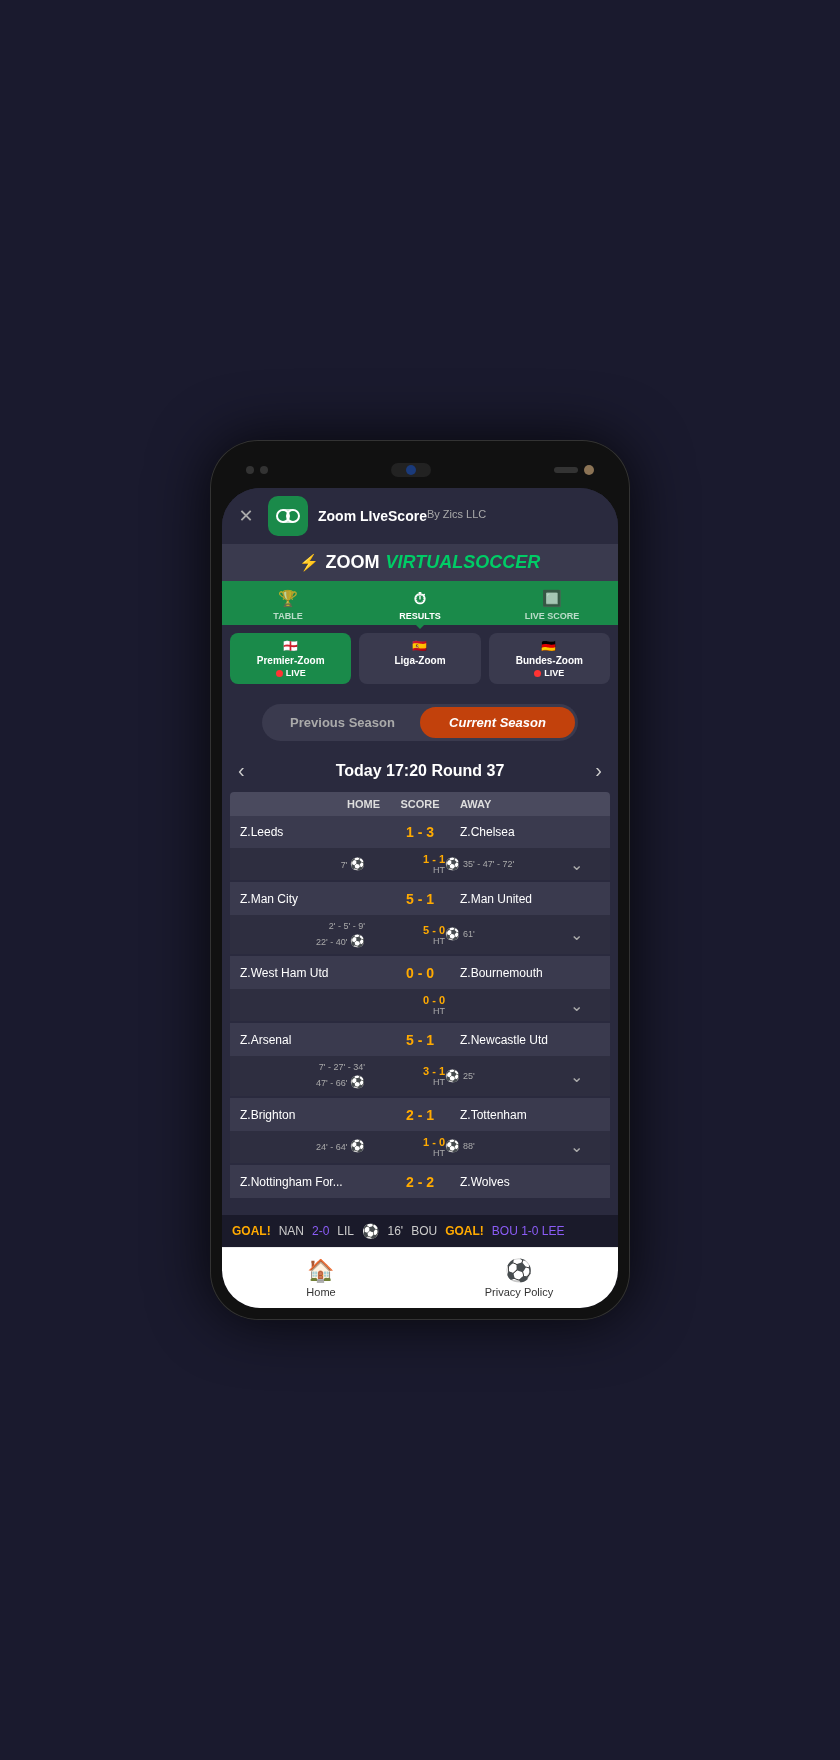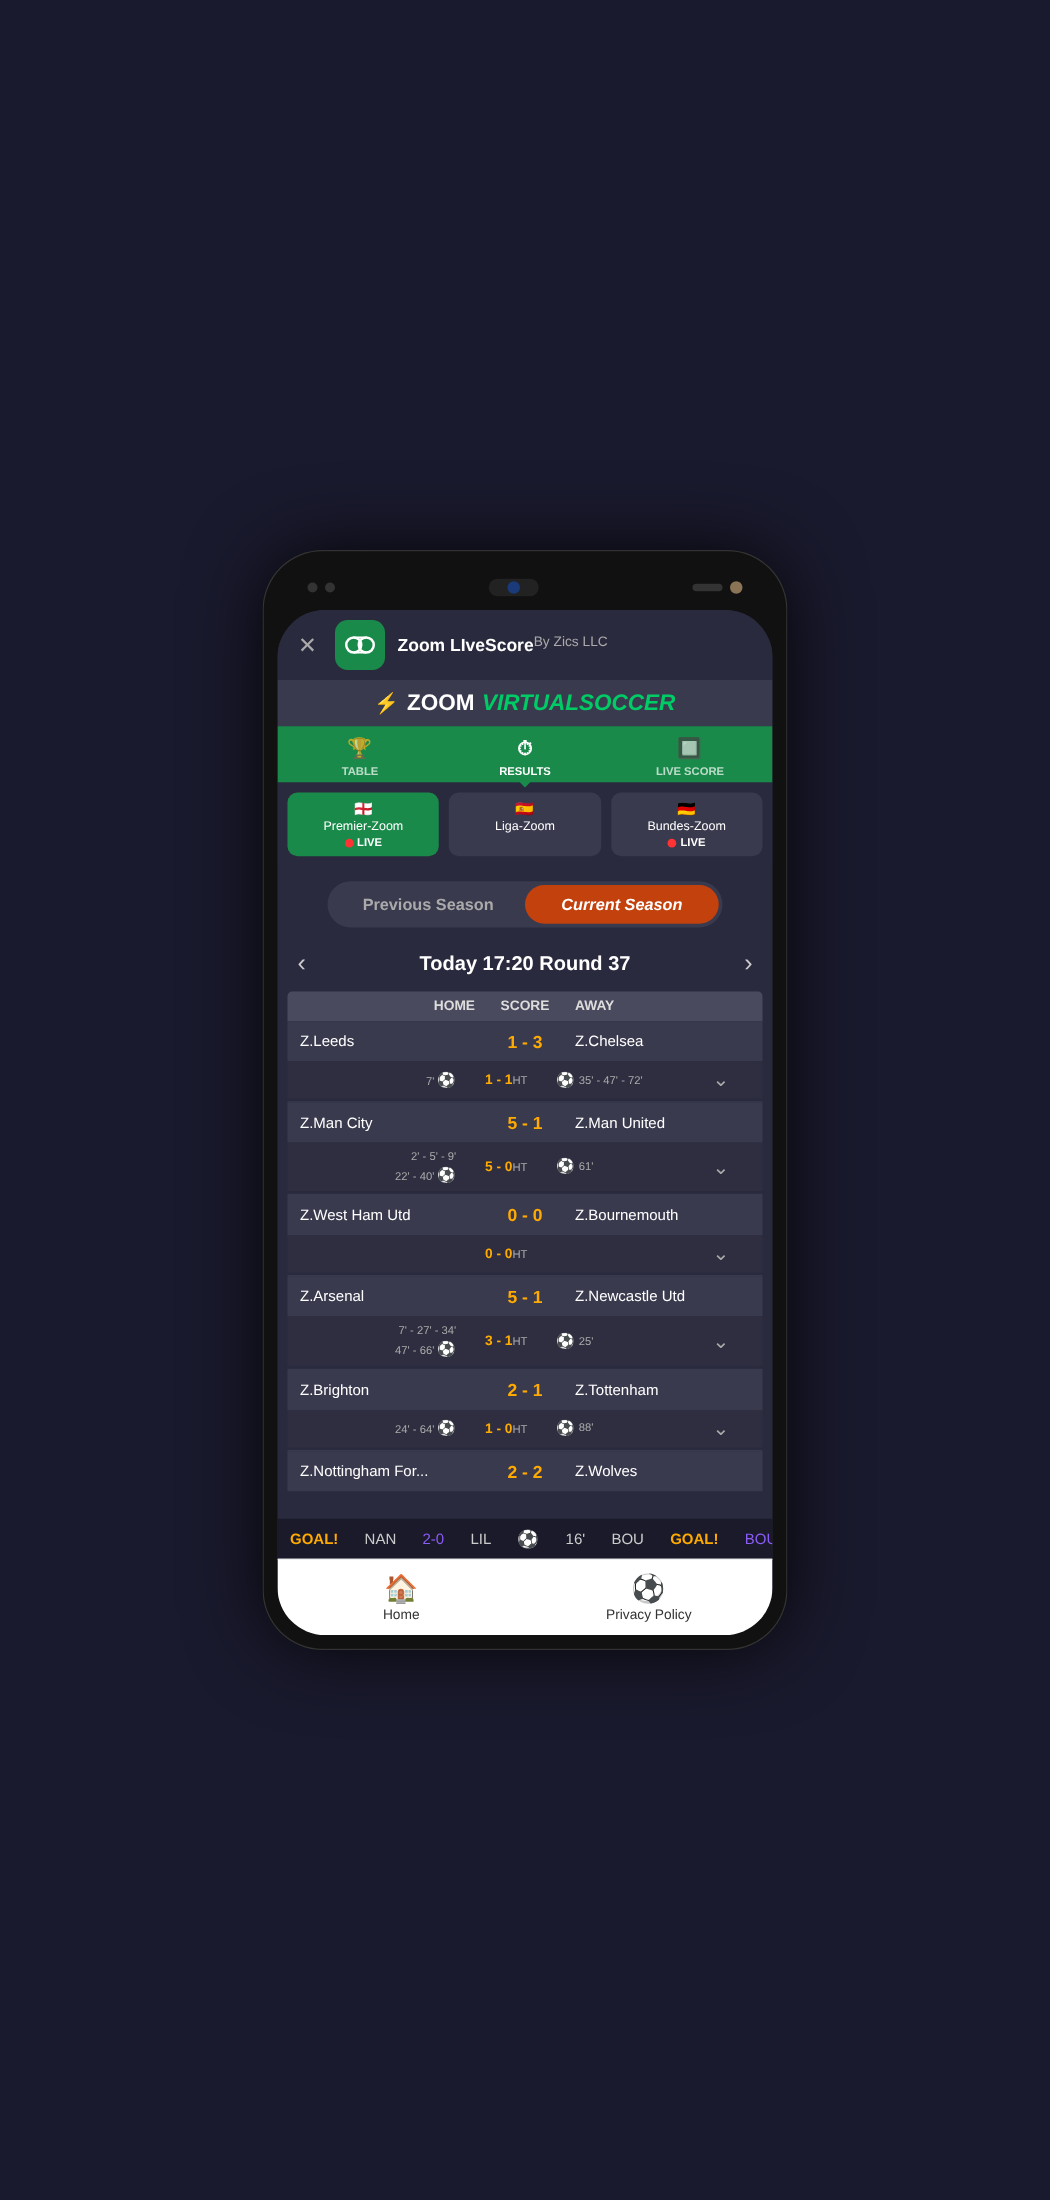--- a/index.html
+++ b/index.html
@@ -130,21 +130,21 @@
       border-radius: 8px;
       padding: 6px 4px;
       display: flex; flex-direction: column;
       align-items: center; gap: 2px;
       cursor: pointer;
       border: none;
     }
     .league-tab.active {
       background: #1a8a4a;
     }
-    .league-tab-name { color: white; font-size: 10px; font-weight: 400; }
+    .league-tab-name { color: white; font-size: 10px; font-weight: 700; }
     .league-tab-live { display: flex; align-items: center; gap: 3px; }
     .live-dot { width: 7px; height: 7px; background: #ff3333; border-radius: 50%; }
     .live-text { color: white; font-size: 9px; font-weight: 700; }
     .league-flag { font-size: 12px; }
 
     
     .season-toggle {
       display: flex;
       background: #3a3a4e;
       border-radius: 30px;
@@ -206,36 +206,36 @@
 
     .match-detail {
       background: #2e2e40;
       display: grid;
       grid-template-columns: 1fr 80px 1fr 30px;
       padding: 5px 10px;
       align-items: center;
     }
     .detail-home { color: #aaa; font-size: 9px; text-align: right; line-height: 1.4; }
     .detail-score-ht {
-      display: flex; flex-direction: row;
-      align-items: center; justify-content: center;
+      display: flex; flex-direction: column;
+      align-items: flex-end; justify-content: center;
     }
     .detail-score { color: #ffaa00; font-size: 11px; font-weight: 700; }
     .detail-ht { color: #aaa; font-size: 9px; }
     .detail-away { color: #aaa; font-size: 9px; text-align: left; line-height: 1.4; display: flex; align-items: center; gap: 3px; }
     .chevron-down { color: #aaa; font-size: 16px; }
     .ball-icon { font-size: 12px; }
 
     
     .ticker {
       background: #1a1a2a;
       padding: 8px 10px;
       display: flex;
       align-items: center;
-      gap: 21px;
+      gap: 8px;
       overflow: hidden;
       white-space: nowrap;
     }
     .ticker-goal { color: #ffaa00; font-weight: 700; font-size: 12px; }
     .ticker-score { color: #8b5cf6; font-size: 12px; }
     .ticker-team { color: #ccc; font-size: 12px; }
     .ticker-icon { font-size: 14px; color: #aaa; }
 
     
     .bottom-nav {

